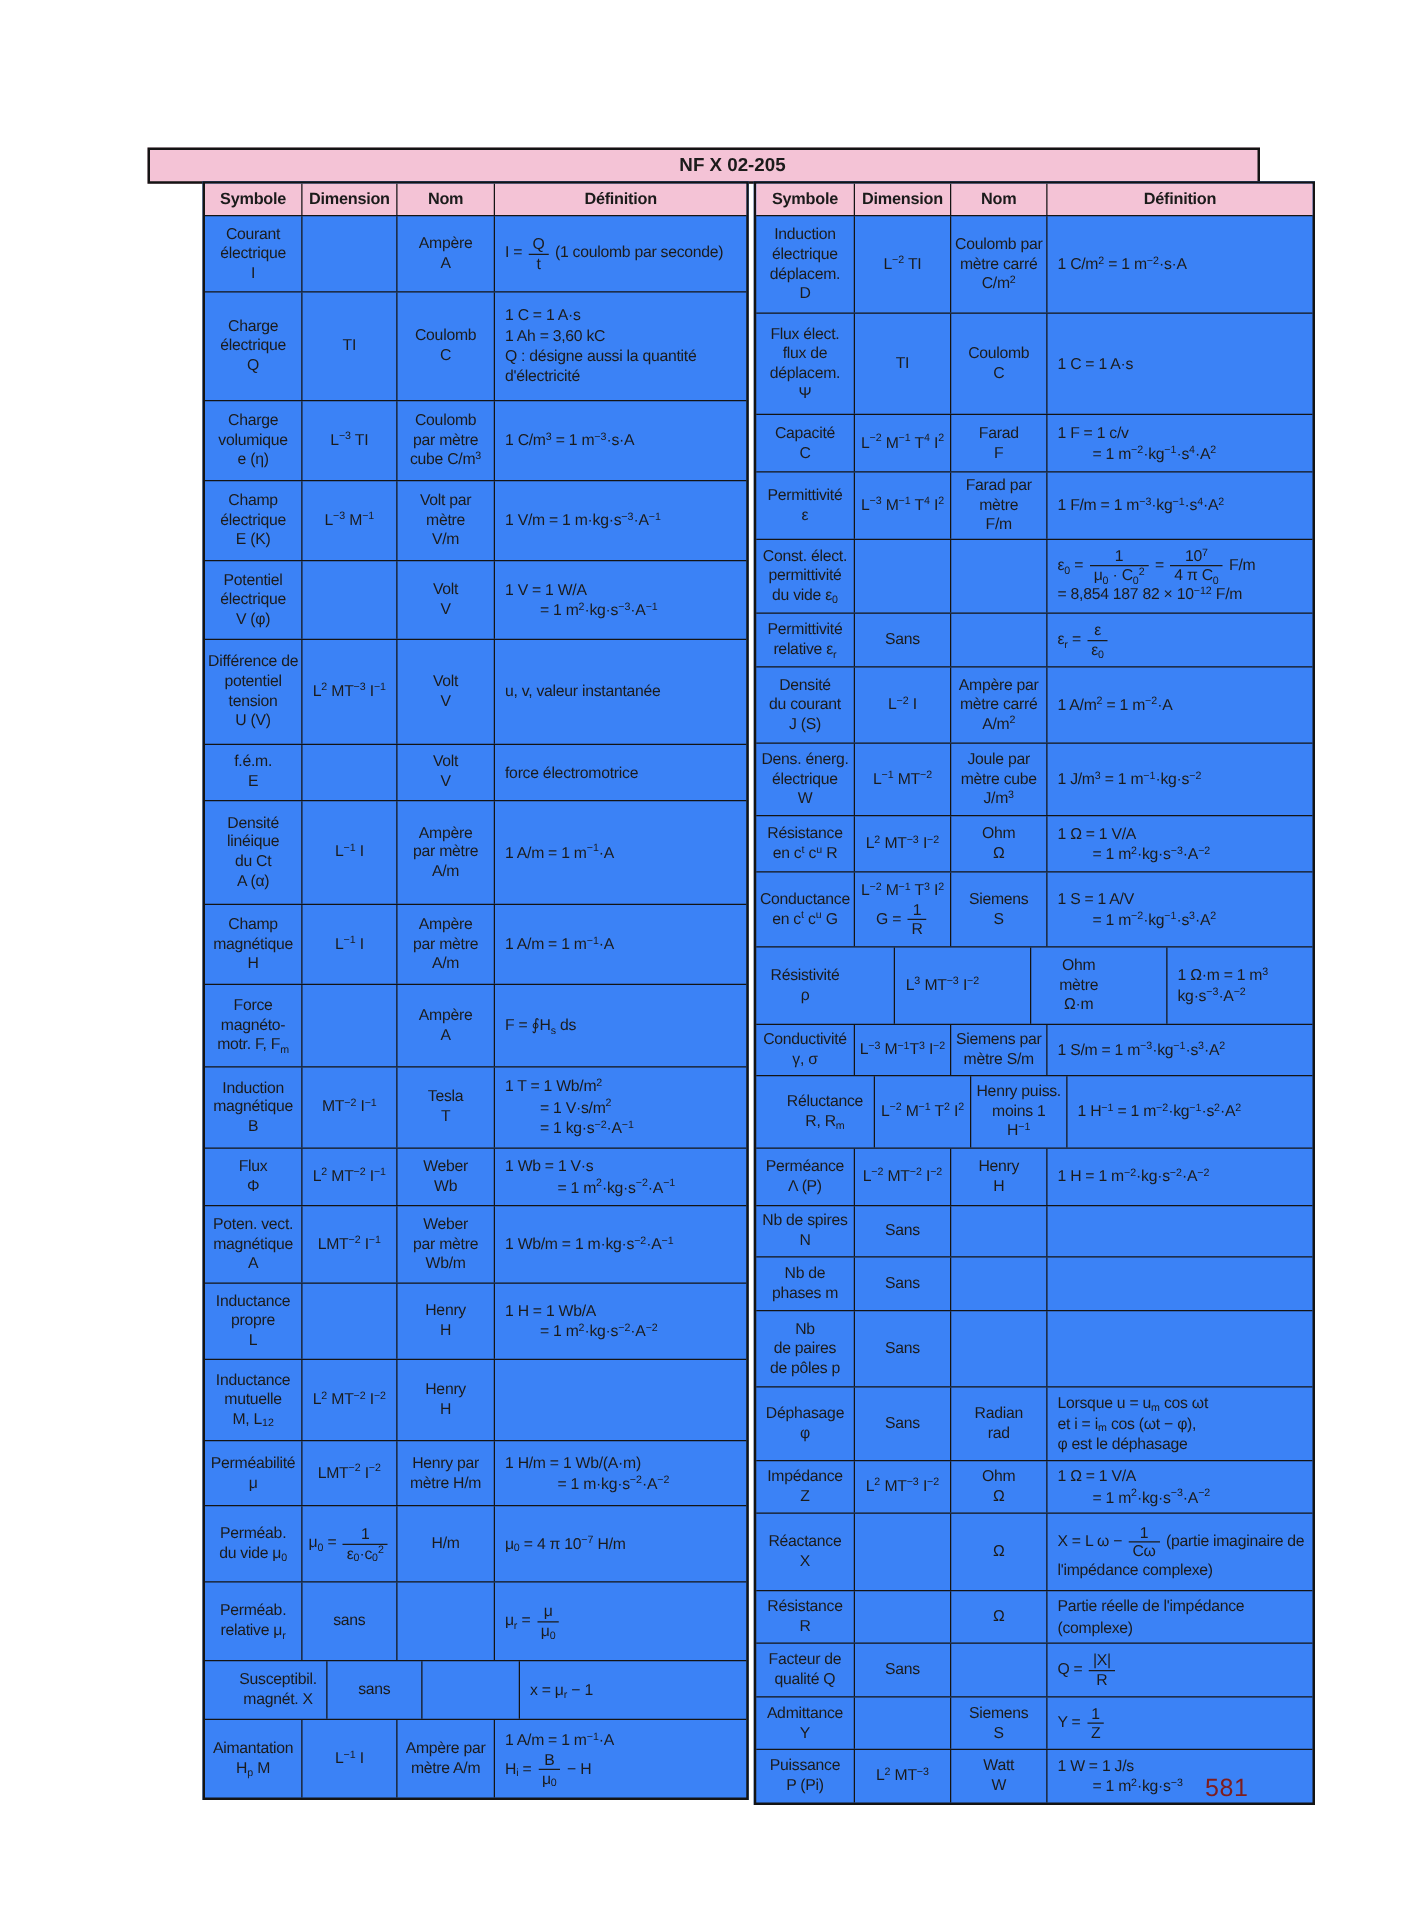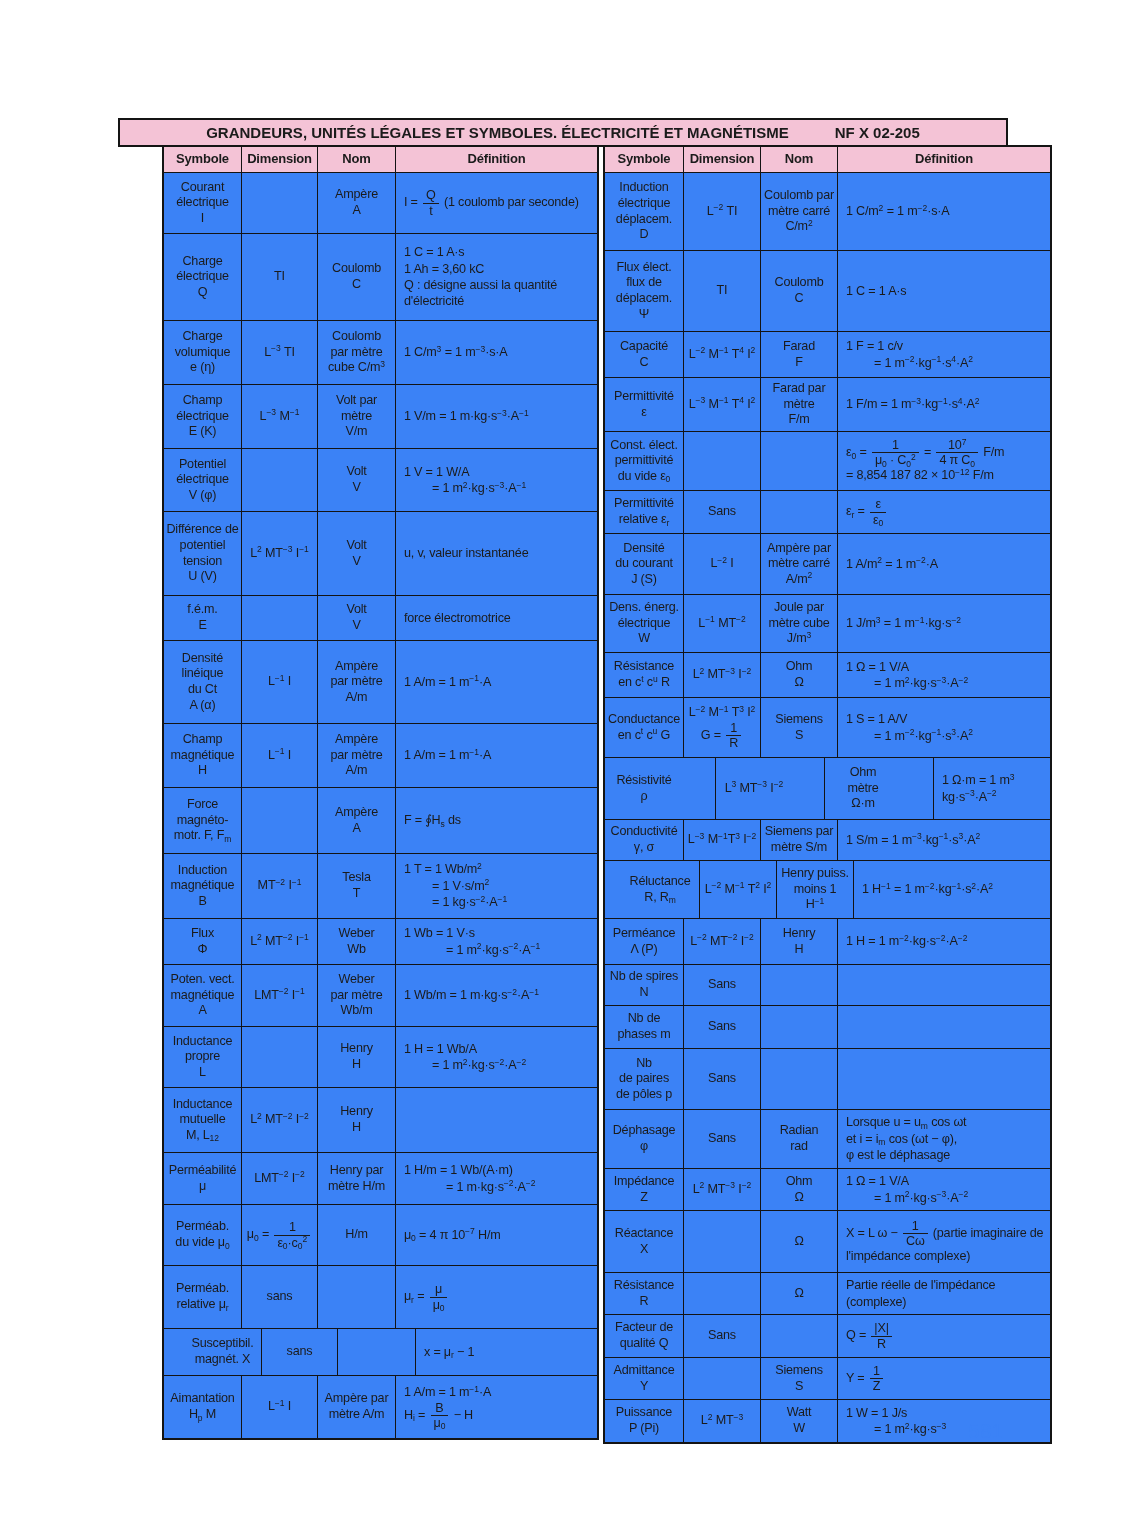--- a/index.html
+++ b/index.html
@@ -48,30 +48,29 @@
 
   .fr{display:inline-flex;flex-direction:column;vertical-align:middle;text-align:center;margin:0 2px;line-height:1.12;}
   .fr b{font-weight:normal;display:block;border-bottom:1.3px solid #1b1b1b;padding:0 3px;}
   .fr i{font-style:normal;display:block;padding:0 3px;}
 
   .ind{margin-left:28px;}
   .ind2{margin-left:42px;}
 
   .page-number{
     position:absolute;left:964px;top:1420px;width:44px;
-    font-size:20px;text-align:center;letter-spacing:0.5px;color:#3b82f6;
+    font-size:20px;text-align:left;letter-spacing:0.5px;color:#7f1d1d;
   }
 </style>
 </head>
 <body>
 
 <div class="page">
 
   <div class="title-bar">
-    <span>GRANDEURS, UNITÉS LÉGALES ET SYMBOLES. ÉLECTRICITÉ ET MAGNÉTISME</span>
     <span class="code">NF X 02-205</span>
   </div>
 
   <div class="tbl tbl-left">
     <div class="thead">
       <div class="tcell c0">Symbole</div>
       <div class="tcell c1">Dimension</div>
       <div class="tcell c2">Nom</div>
       <div class="tcell c3" style="justify-content:center;text-align:center;padding:0;">Définition</div>
     </div>

